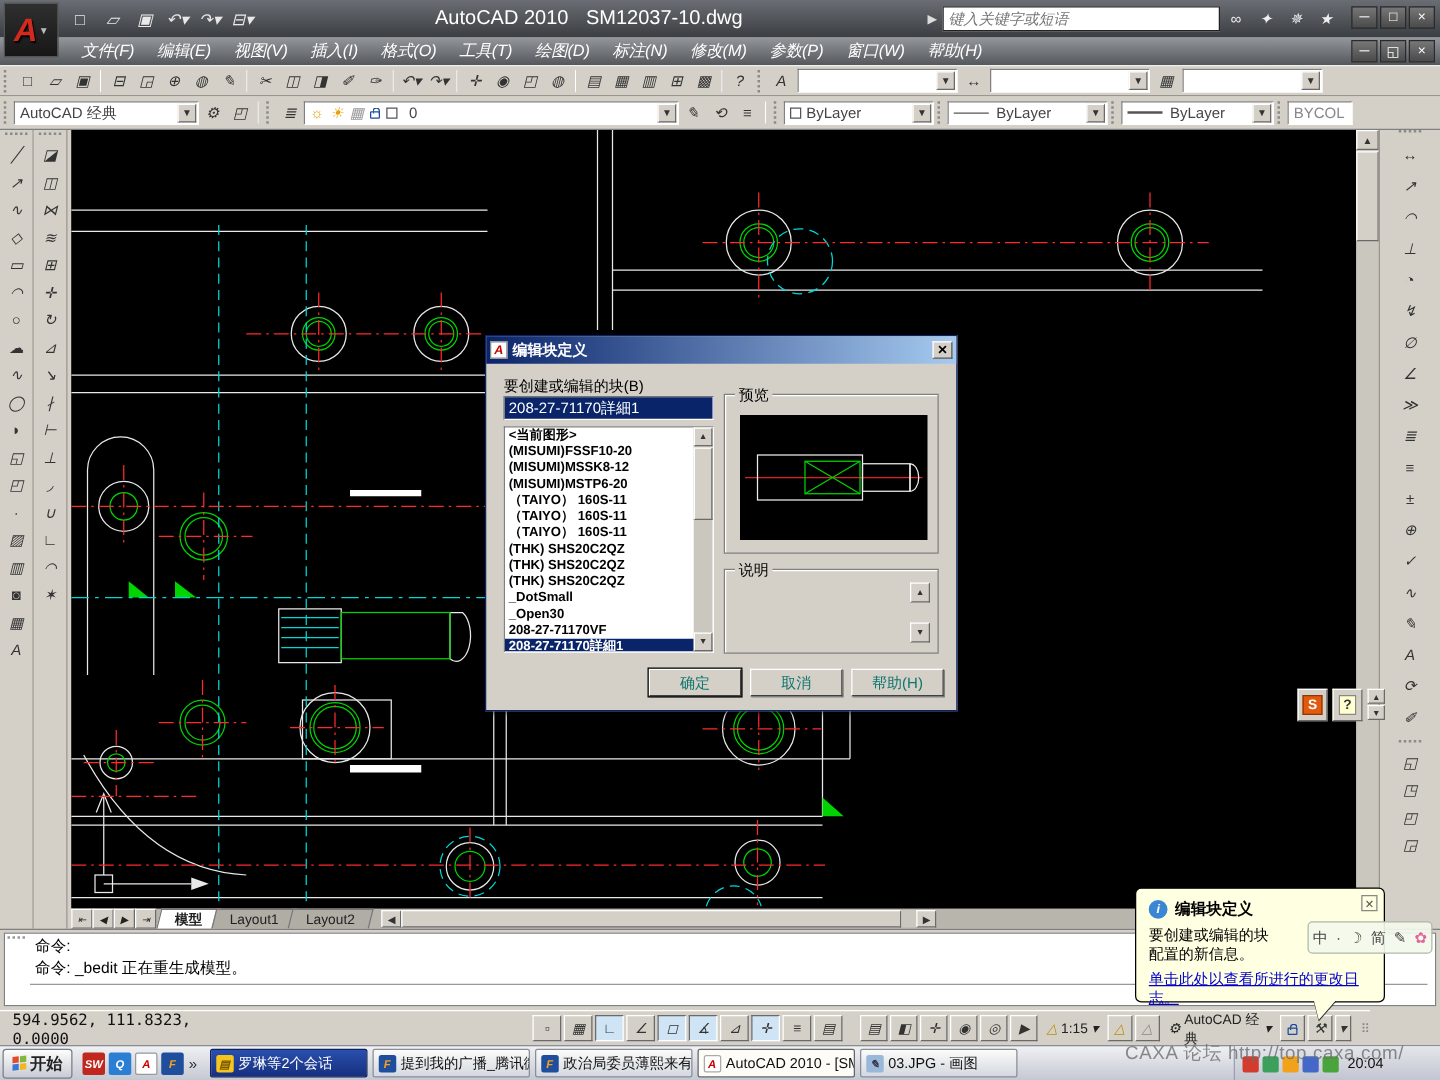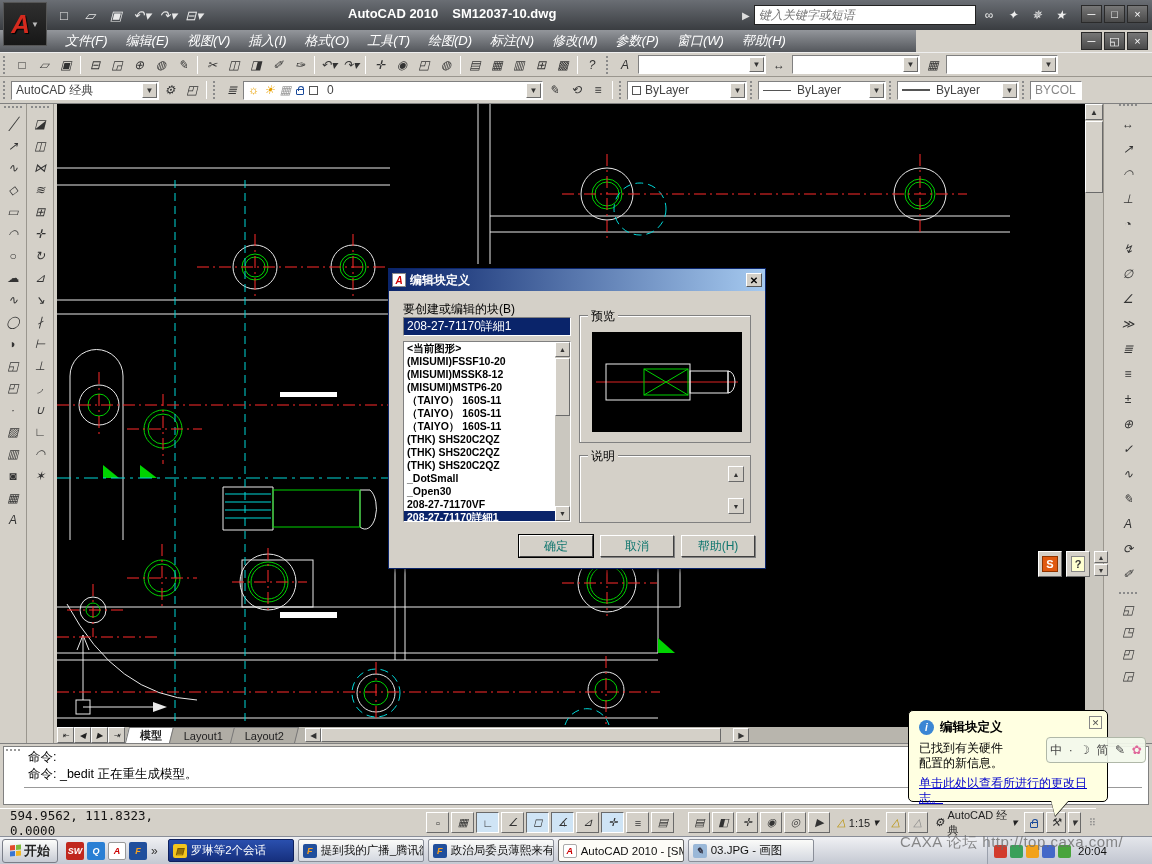--- a/index.html
+++ b/index.html
@@ -6,31 +6,31 @@
   *{box-sizing:border-box;font-family:"Liberation Sans",sans-serif;}
   #app{position:relative;width:1152px;height:864px;overflow:hidden;background:#d4d0c8;font-size:12px;}
 
   
   .titlebar{position:absolute;left:0;top:0;width:1152px;height:30px;background:linear-gradient(#6a6e74,#3a3d41);display:flex;align-items:center;color:#fff;}
   .app-logo{position:absolute;left:3px;top:2px;width:44px;height:44px;background:linear-gradient(#2f2f2f,#171717);border:1px solid #555;z-index:30;display:flex;align-items:center;justify-content:center;}
   .app-logo .a{font-size:26px;font-weight:bold;color:#d42a1e;text-shadow:1px 1px 1px #000;font-style:italic;}
   .app-logo .dd{color:#bbb;font-size:8px;margin-left:1px;}
   .qat{display:flex;margin-left:52px;gap:2px;align-items:center;}
   .qat .tbn{width:24px;height:22px;color:#e8e8e8;background:transparent;border:1px solid transparent;display:flex;align-items:center;justify-content:center;font-size:13px;}
-  .wtitle{position:absolute;left:348px;top:6px;font-weight:bold;font-size:13px;color:#fff;white-space:nowrap;}
+  .wtitle{position:absolute;left:348px;top:6px;font-weight:normal;font-size:16px;color:#fff;white-space:nowrap;}
   .wtitle span{margin-right:14px;}
   .infocenter{position:absolute;left:742px;top:3px;height:24px;display:flex;align-items:center;gap:2px;}
   .ic-play{color:#ddd;font-size:10px;margin-right:2px;}
   .ic-input{width:222px;height:20px;border:1px solid #222;background:#fff;font-style:italic;color:#888;font-size:12px;padding:0 4px;}
   .ic-btn{width:22px;height:20px;display:flex;align-items:center;justify-content:center;color:#eee;font-size:12px;}
   .winbtns{position:absolute;right:4px;top:5px;display:flex;gap:2px;}
   .wbtn{width:21px;height:18px;background:linear-gradient(#777,#4a4a4a);border:1px solid #2a2a2a;color:#fff;font-size:11px;display:flex;align-items:center;justify-content:center;}
 
   
-  .menubar{position:absolute;left:0;top:30px;width:916px;height:22px;background:linear-gradient(#93969b,#54575c);display:flex;align-items:center;padding-left:56px;}
+  .menubar{position:absolute;left:0;top:30px;width:1152px;height:22px;background:linear-gradient(#93969b,#54575c);display:flex;align-items:center;padding-left:56px;}
   .menu-item{color:#fff;font-size:13px;padding:2px 9px;}
   .docbtns{position:absolute;right:4px;top:2px;display:flex;gap:2px;}
 
   
   .tb-row1{position:absolute;left:0;top:52px;width:1152px;height:25px;background:#d4d0c8;border-top:1px solid #efefef;border-bottom:1px solid #9a968e;display:flex;align-items:center;}
   .tb-row2{position:absolute;left:0;top:77px;width:1152px;height:27px;background:#d4d0c8;border-bottom:1px solid #808080;display:flex;align-items:center;}
   .grip{width:5px;height:18px;margin:0 3px;border-left:2px dotted #8a8a8a;}
   .tgroup{display:flex;align-items:center;}
   .tsep{width:1px;height:18px;background:#9a968e;border-right:1px solid #fff;margin:0 3px;}
   .tbn{width:22px;height:21px;display:flex;align-items:center;justify-content:center;color:#333;font-size:12px;}
@@ -1001,21 +1001,21 @@
     </span>
   </div>
 
   <div class="balloon">
     <div class="b-title">
       <span class="b-info">i</span>
       <span>编辑块定义</span>
     </div>
     <span class="b-close">✕</span>
     <div class="b-body">
-      <div>已找到有关硬件</div>
+      <div>要创建或编辑的块</div>
       <div>配置的新信息。</div>
       <span class="b-link">单击此处以查看所进行的更改日志。</span>
     </div>
   </div>
 
   <div class="imebar">
     <span>中</span>
     <span>·</span>
     <span>☽</span>
     <span>简</span>

